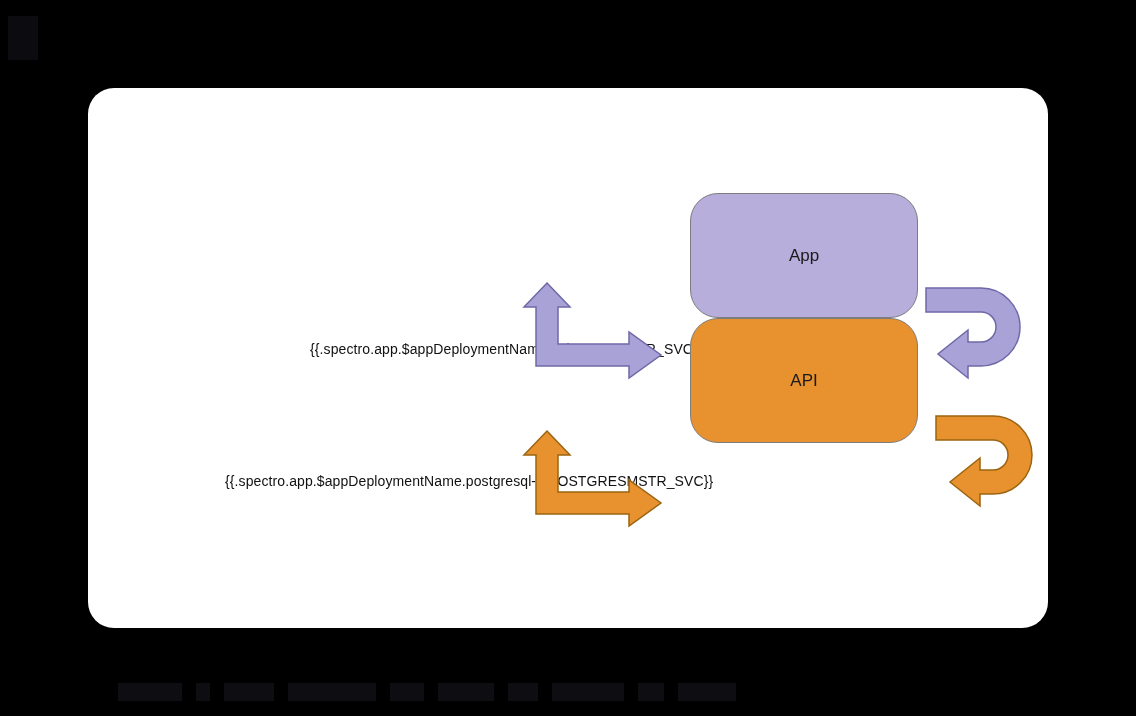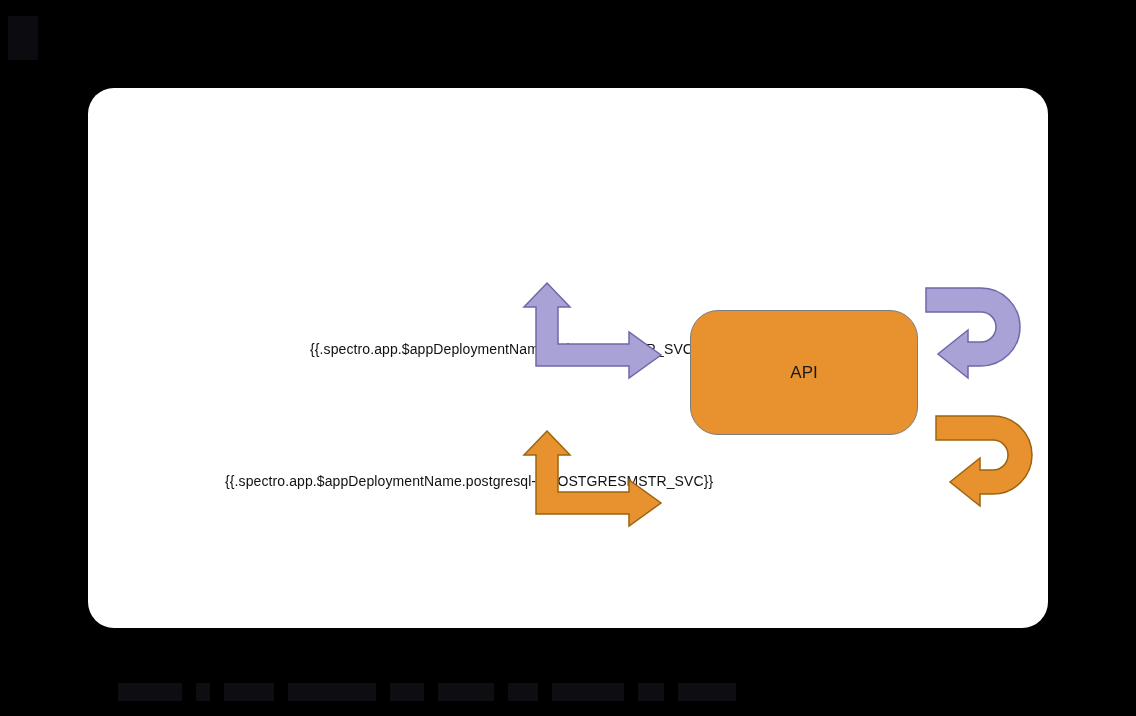--- a/index.html
+++ b/index.html
@@ -47,21 +47,21 @@
     border: 1px solid #7d7d7d;
     border-radius: 28px;
     box-sizing: border-box;
     display: flex;
     align-items: center;
     justify-content: center;
     font-size: 17px;
     color: #1a1a1a;
   }
   .node-box.app      { top: 193px; }
-  .node-box.api      { top: 310px; }
+  .node-box.api      { top: 318px; }
   .node-box.postgres { top: 443px; }
   .arrows-layer {
     position: absolute;
     left: 0;
     top: 0;
     width: 1136px;
     height: 716px;
     pointer-events: none;
   }
   .artifact-row {
@@ -90,20 +90,23 @@
 
 <div class="page">
 
   <div class="card">
 
     <div class="svc-label api">{{.spectro.app.$appDeploymentName.api.CONTAINER_SVC}}</div>
 
     <div class="svc-label postgres">{{.spectro.app.$appDeploymentName.postgresql-3.POSTGRESMSTR_SVC}}</div>
   </div>
 
+  <div class="node-box app" style="background-color: rgb(183, 174, 219); border-color: rgb(125, 125, 125);">
+    <span>App</span>
+  </div>
 
   <div class="node-box api" style="background-color: rgb(232, 146, 47); border-color: rgb(125, 125, 125);">
     <span>API</span>
   </div>
 
 
   <svg class="arrows-layer" viewBox="0 0 1136 716" xmlns="http://www.w3.org/2000/svg">
 
     <polygon points="547,283 570,307 558,307 558,344 629,344 629,332 661,355 629,378 629,366 536,366 536,307 524,307" stroke-width="1.5" stroke-linejoin="miter" fill="#a9a2d6" stroke="#6f68a8"></polygon>
 

